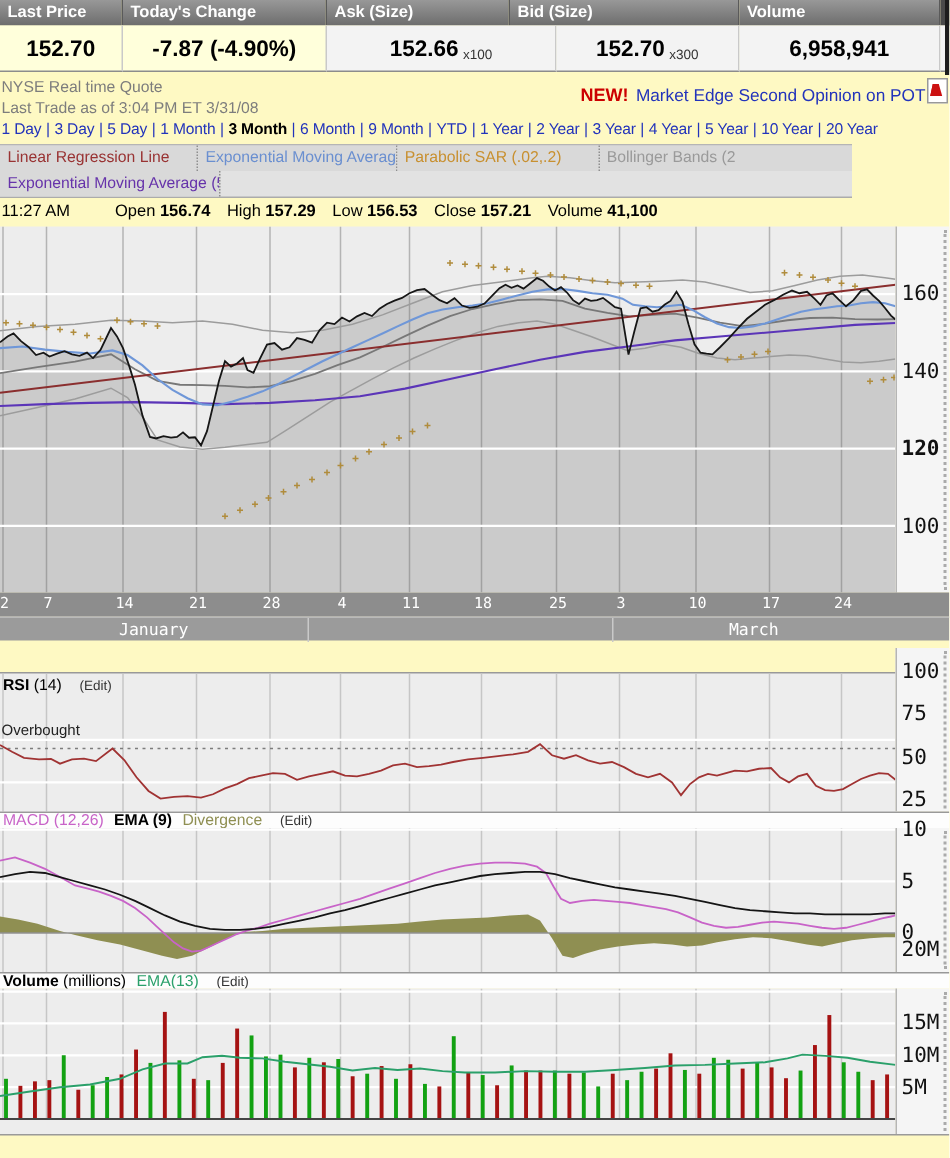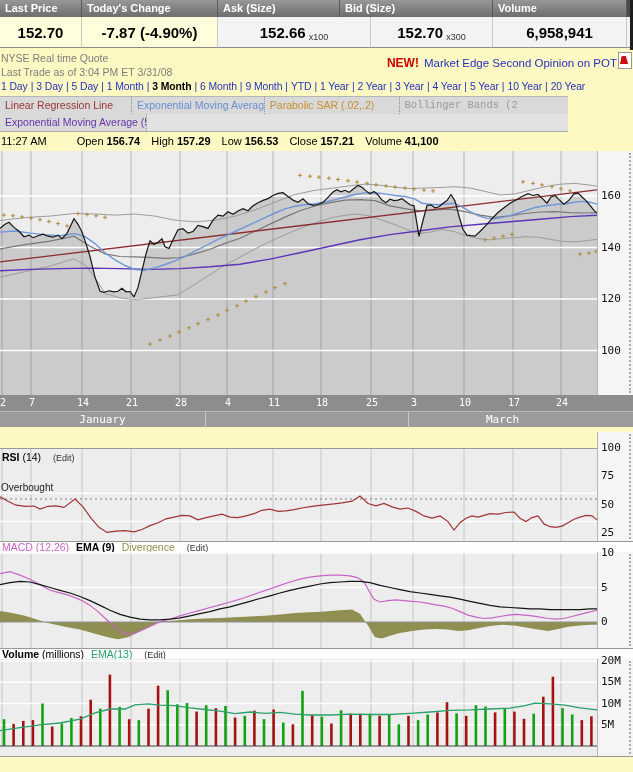--- a/index.html
+++ b/index.html
@@ -42,21 +42,21 @@
   
   #ohlc{position:absolute;left:1px;top:132px;width:632px;height:19px;font-size:11px;line-height:19px;
        white-space:nowrap;color:#000;}
   #ohlc .time{margin-right:30px;}
   #ohlc .flabel{margin-right:3px;}
   #ohlc .fval{font-weight:bold;margin-right:11px;}
   
   .plot{position:absolute;left:0;background:#ededed;}
   .gutter{position:absolute;left:597px;width:36px;background:#f5f5f5;border-left:1px solid #b5b5b5;box-sizing:border-box;}
   .dotted-edge{position:absolute;right:2px;top:2px;bottom:2px;width:0;border-left:2px dotted #aaa;}
-  .ylab{position:absolute;left:601px;font-family:"DejaVu Sans Mono",monospace;font-size:11px;color:#111;
+  .ylab{position:absolute;left:601px;font-family:"DejaVu Sans Mono",monospace;font-size:14px;color:#111;
        height:14px;line-height:14px;}
   .band{position:absolute;left:0;width:633px;}
   #day-band{top:395px;height:16px;background:#8d8d8d;}
   #month-band{top:411px;height:16px;background:#9b9b9b;border-top:1px solid #b9b9b9;box-sizing:border-box;}
   .day-lab{position:absolute;top:2px;color:#fff;font-family:"DejaVu Sans Mono",monospace;font-size:10px;}
   .month-lab{position:absolute;top:1px;color:#fff;font-family:"DejaVu Sans Mono",monospace;font-size:11px;}
   .month-sep{position:absolute;top:0;width:1px;height:16px;background:#c9c9c9;}
   .panel-hdr{position:absolute;left:0;width:633px;height:11px;background:#fdfdfd;border-top:1px solid #999;
        box-sizing:border-box;}
   .hdr-inline{position:absolute;left:2px;top:0;font-size:10.5px;white-space:nowrap;}
@@ -95,21 +95,21 @@
     <span class="new-badge">NEW!</span><span class="promo-link">Market Edge Second Opinion on POT</span>
   </div>
   <div class="pdf-icon"></div>
 
   <div id="range-nav"><span class="nav-item">1 Day</span><span class="nav-sep">|</span><span class="nav-item">3 Day</span><span class="nav-sep">|</span><span class="nav-item">5 Day</span><span class="nav-sep">|</span><span class="nav-item">1 Month</span><span class="nav-sep">|</span><span class="nav-item sel">3 Month</span><span class="nav-sep">|</span><span class="nav-item">6 Month</span><span class="nav-sep">|</span><span class="nav-item">9 Month</span><span class="nav-sep">|</span><span class="nav-item">YTD</span><span class="nav-sep">|</span><span class="nav-item">1 Year</span><span class="nav-sep">|</span><span class="nav-item">2 Year</span><span class="nav-sep">|</span><span class="nav-item">3 Year</span><span class="nav-sep">|</span><span class="nav-item">4 Year</span><span class="nav-sep">|</span><span class="nav-item">5 Year</span><span class="nav-sep">|</span><span class="nav-item">10 Year</span><span class="nav-sep">|</span><span class="nav-item">20 Year</span></div>
 
   <div id="legend1" class="legrow">
       <div class="legcell" style="width: 147px; color: rgb(153, 51, 51);">Linear Regression Line</div>
       <div class="legcell" style="width: 148px; color: rgb(106, 143, 208);">Exponential Moving Average (13)</div>
       <div class="legcell" style="width: 150px; color: rgb(200, 144, 48);">Parabolic SAR (.02,.2)</div>
-      <div class="legcell last" style="width: 188px; color: rgb(154, 154, 154); font-family: Liberation Mono, monospace;">Bollinger Bands (2</div>
+      <div class="legcell last" style="width: 188px; color: rgb(154, 154, 154);">Bollinger Bands (2</div>
     </div>
   <div id="legend2" class="legrow">
       <div class="legcell" style="width: 147px; color: rgb(102, 51, 170);">Exponential Moving Average (50)</div>
     </div>
 
   <div id="ohlc"><span class="time">11:27 AM</span><span class="flabel">Open</span><span class="fval">156.74</span><span class="flabel">High</span><span class="fval">157.29</span><span class="flabel">Low</span><span class="fval">156.53</span><span class="flabel">Close</span><span class="fval">157.21</span><span class="flabel">Volume</span><span class="fval">41,100</span></div>
 
   <div class="plot" style="top:151px;height:244px;width:597px">
     <svg id="svg-main" width="597" height="244">
         <path d="M0.0 77.2 L5.0 73.3 L9.0 71.3 L14.0 76.4 L19.0 80.3 L24.0 85.7 L29.0 84.1 L33.0 86.7 L38.0 84.7 L43.0 83.1 L48.0 85.2 L53.0 86.2 L58.0 84.1 L62.0 87.7 L67.0 82.3 L74.0 67.7 L78.0 73.3 L82.0 81.1 L86.0 92.6 L90.0 105.5 L95.0 126.1 L100.0 140.3 L104.0 141.3 L109.0 139.8 L114.0 140.8 L118.0 140.3 L122.0 137.2 L126.0 140.8 L130.0 140.5 L134.0 145.9 L138.0 136.4 L142.0 119.7 L146.0 102.9 L150.0 89.8 L154.0 93.4 L158.0 91.3 L162.0 87.7 L165.0 95.7 L169.0 97.5 L173.0 88.8 L178.0 78.7 L183.0 77.7 L188.0 82.1 L193.0 80.5 L198.0 74.4 L203.0 75.6 L208.0 77.4 L213.0 69.2 L218.0 64.1 L223.0 65.1 L228.0 60.7 L233.0 63.3 L238.0 59.9 L243.0 57.6 L248.0 59.7 L253.0 54.8 L258.0 51.7 L263.0 49.4 L268.0 47.6 L273.0 44.5 L278.0 42.4 L283.0 41.7 L288.0 45.5 L293.0 49.1 L298.0 51.2 L303.0 47.8 L308.0 52.7 L313.0 54.3 L318.0 53.5 L323.0 51.4 L328.0 46.3 L333.0 41.1 L337.0 38.8 L341.0 40.9 L345.0 39.3 L349.0 41.4 L353.0 38.3 L358.0 34.4 L362.0 36.2 L366.0 39.9 L370.0 42.7 L374.0 40.4 L378.0 44.0 L382.0 49.1 L386.0 51.7 L390.0 48.1 L394.0 49.6 L398.0 49.1 L402.0 47.6 L406.0 50.7 L410.0 53.8 L414.0 54.8 L419.0 85.4 L423.0 69.5 L427.0 54.5 L431.0 53.8 L435.0 56.8 L439.0 55.8 L443.0 52.2 L447.0 49.6 L451.0 43.5 L455.0 50.1 L459.0 65.1 L463.0 78.5 L467.0 84.1 L471.0 84.7 L475.0 85.2 L480.0 80.5 L486.0 74.4 L492.0 67.7 L498.0 61.5 L504.0 56.8 L510.0 52.2 L516.0 49.1 L522.0 45.5 L528.0 42.7 L533.0 44.5 L538.0 43.5 L543.0 48.1 L547.0 52.2 L551.0 46.0 L555.0 44.5 L559.0 48.6 L564.0 53.2 L569.0 49.1 L574.0 42.9 L578.0 41.9 L582.0 46.0 L586.0 49.6 L590.0 54.3 L594.0 59.4 L597.0 62.0 L597 244 L0 244 Z" fill="#cbcbcb" stroke="none"></path>
@@ -328,26 +328,26 @@
         <polyline points="0.0,71.7 20.0,68.7 40.0,65.8 60.0,64.0 80.0,60.2 95.0,53.9 110.0,50.0 125.0,50.0 135.0,45.8 148.0,44.9 160.0,46.2 175.0,46.6 190.0,48.8 205.0,50.5 220.0,52.2 235.0,54.7 250.0,53.0 265.0,54.3 280.0,53.4 295.0,55.1 310.0,56.0 330.0,56.0 350.0,55.1 370.0,55.5 390.0,55.5 410.0,54.3 430.0,53.0 450.0,51.3 470.0,50.9 490.0,50.0 510.0,49.2 525.0,46.6 535.0,44.1 550.0,44.9 565.0,46.2 580.0,48.8 597.0,50.9" fill="none" stroke="#2aa06a" stroke-width="1.3"></polyline>
       </svg>
   </div>
   <div class="gutter" style="top:659px;height:97px">
       <div class="dotted-edge"></div>
     </div>
 
   <div id="bottom-line"></div>
 <div class="ylab" style="top: 189px;">160</div>
     <div class="ylab" style="top: 240.5px;">140</div>
-    <div class="ylab" style="top: 292px;">120</div>
+    <div class="ylab" style="top: 292px; font-weight: bold;">120</div>
     <div class="ylab" style="top: 343.5px;">100</div>
     <div class="ylab" style="top: 441px;">100</div>
     <div class="ylab" style="top: 469.3px;">75</div>
     <div class="ylab" style="top: 497.6px;">50</div>
     <div class="ylab" style="top: 525.9px;">25</div>
     <div class="ylab" style="top: 546px;">10</div>
     <div class="ylab" style="top: 580.5px;">5</div>
     <div class="ylab" style="top: 615px;">0</div>
-    <div class="ylab" style="top: 654px;">20M</div>
+    <div class="ylab" style="top: 626px;">20M</div>
     <div class="ylab" style="top: 675.25px;">15M</div>
     <div class="ylab" style="top: 696.5px;">10M</div>
     <div class="ylab" style="top: 717.75px;">5M</div>
   </div>
 
 </body></html>

